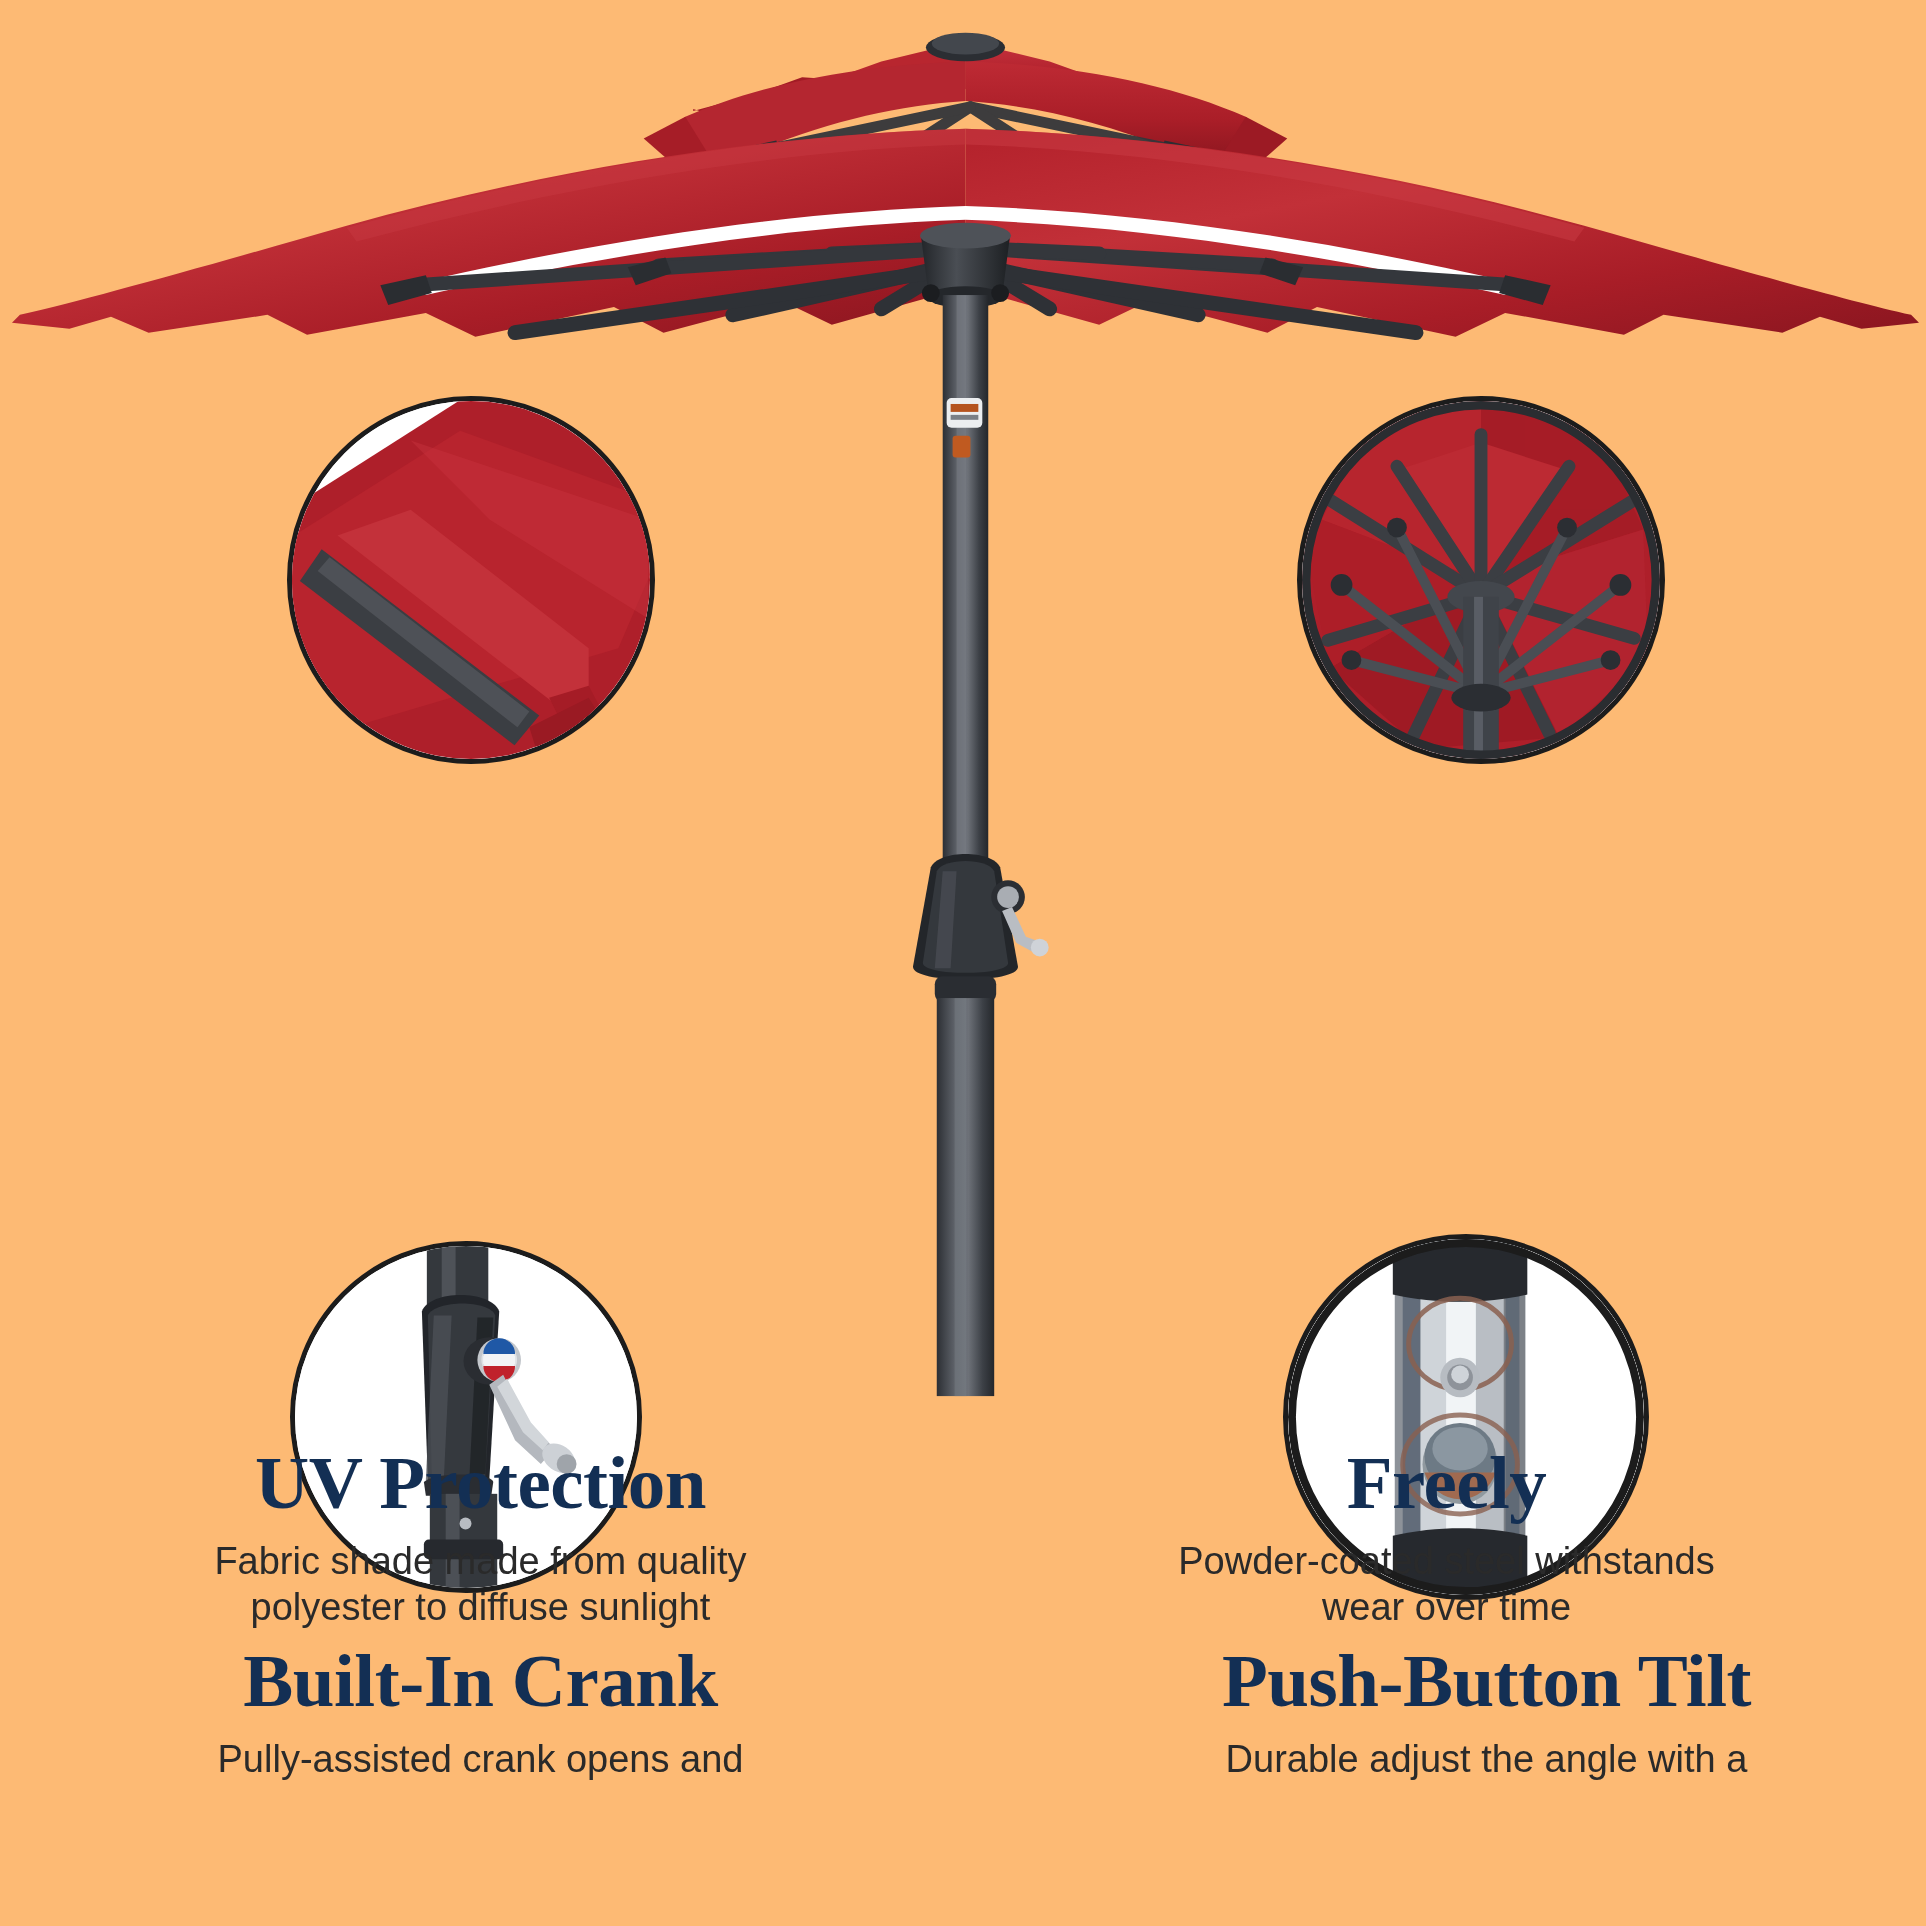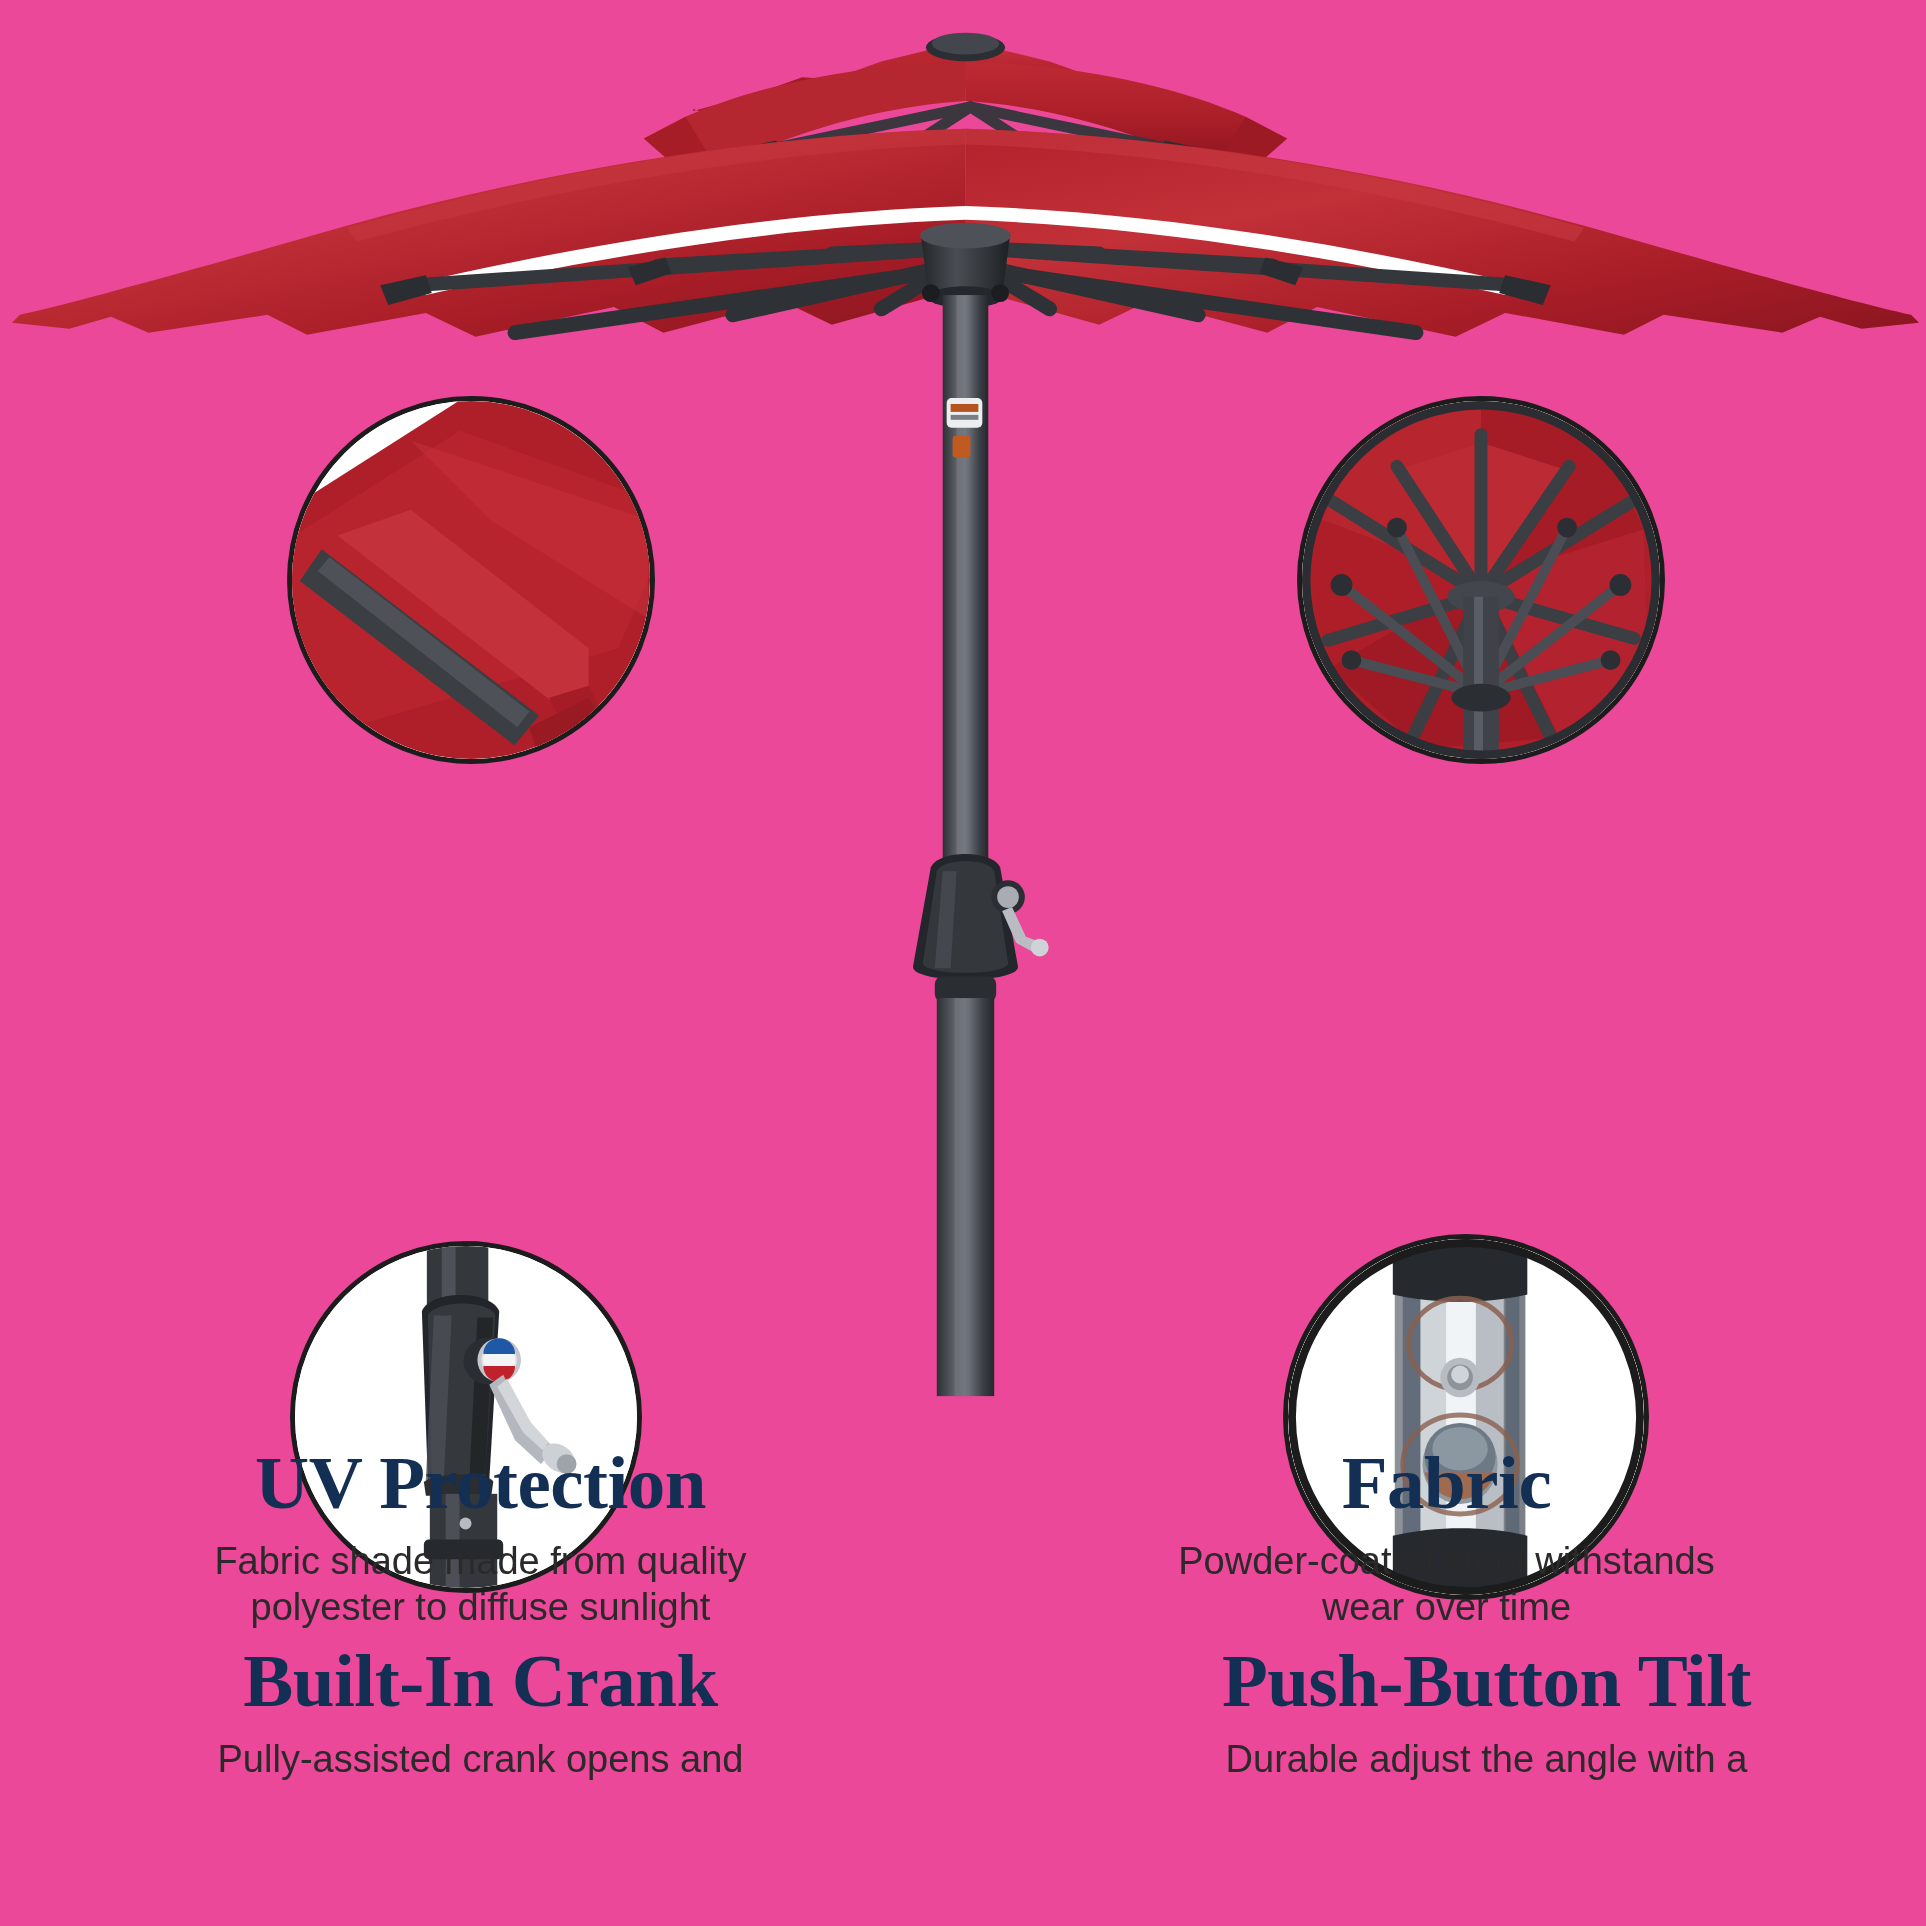--- a/index.html
+++ b/index.html
@@ -1,17 +1,17 @@
 <!DOCTYPE html>
 <html><head>
 <meta charset="utf-8">
 <style>
   html,body{margin:0;padding:0;background:#fff;}
   body{width:1927px;height:1927px;font-family:"Liberation Sans",sans-serif;overflow:hidden;}
-  #stage{position:relative;width:1927px;height:1927px;background:#ec4899;}
+  #stage{position:relative;width:1927px;height:1927px;background:#fdba74;}
 
   
   #hero{position:absolute;left:0;top:0;width:1927px;height:1406px;}
   #hero svg{position:absolute;left:0;top:0;}
 
   
   .callout{position:absolute;border-radius:50%;overflow:hidden;
            box-sizing:border-box;border:5px solid #1c1c1c;background:#fff;}
   .callout svg{position:absolute;left:0;top:0;}
 
@@ -364,21 +364,21 @@
     </svg>
   </div>
 
   <div class="feat" style="left:20px;top:1445px;width:921px;">
     <div class="title">UV Protection</div>
     <div class="desc">Fabric shade made from quality</div>
     <div class="desc">polyester to diffuse sunlight</div>
   </div>
 
   <div class="feat" style="left:986px;top:1445px;width:921px;">
-    <div class="title">Fabric</div>
+    <div class="title">Freely</div>
     <div class="desc">Powder-coated steel withstands</div>
     <div class="desc">wear over time</div>
   </div>
 
   <div class="feat" style="left:20px;top:1643px;width:921px;">
     <div class="title">Built-In Crank</div>
     <div class="desc">Pully-assisted crank opens and</div>
   </div>
 
   <div class="feat" style="left:1026px;top:1643px;width:921px;text-align:center;">

